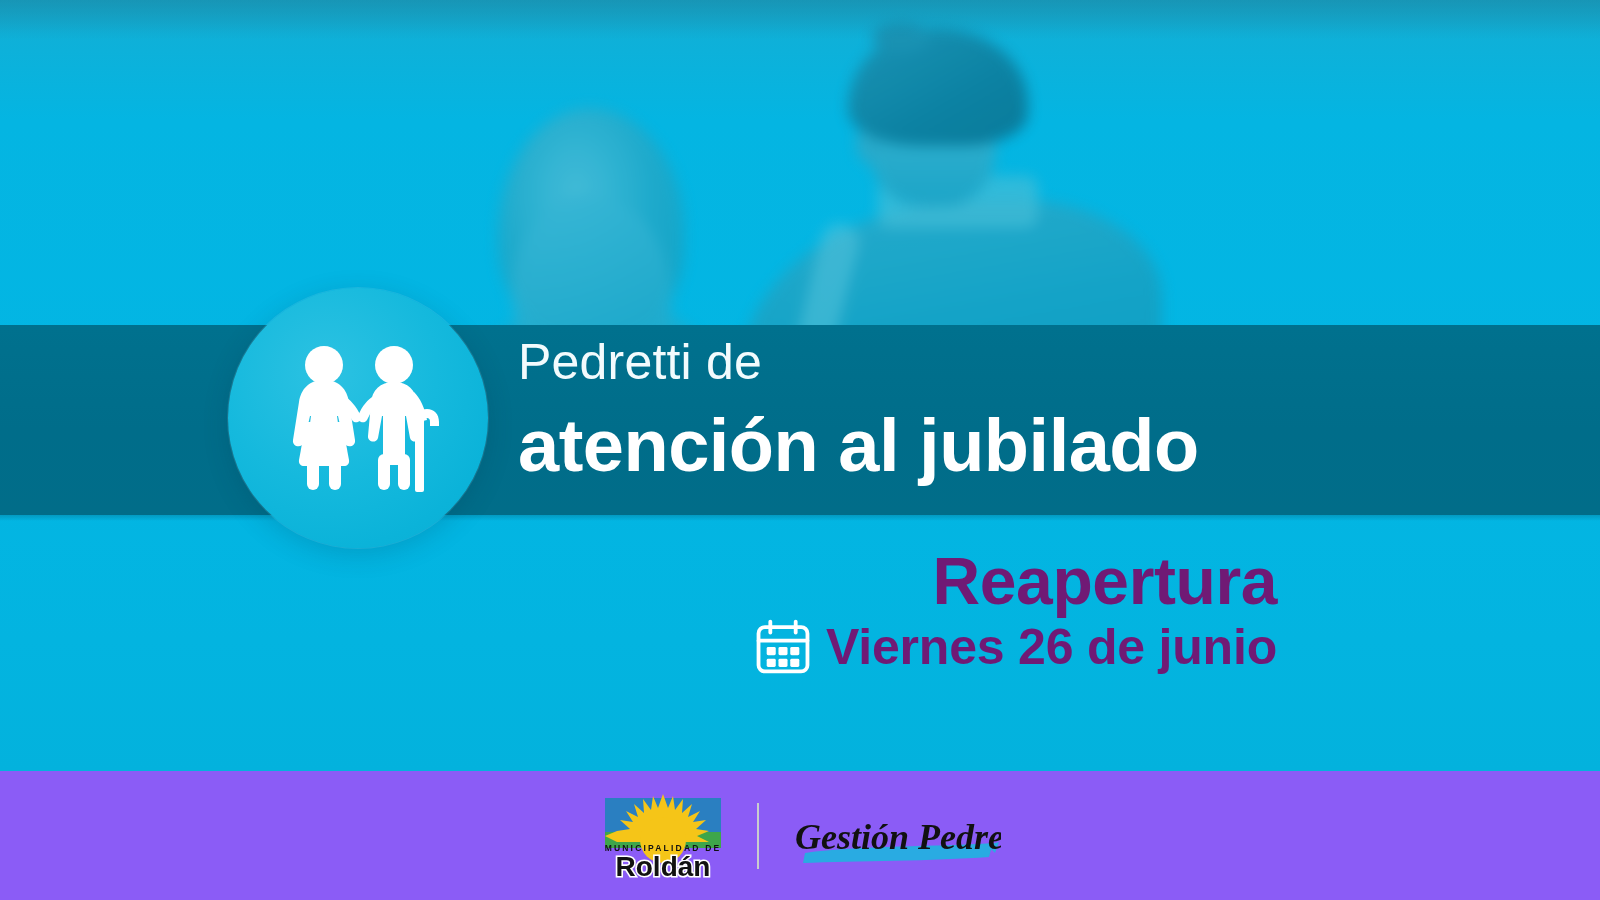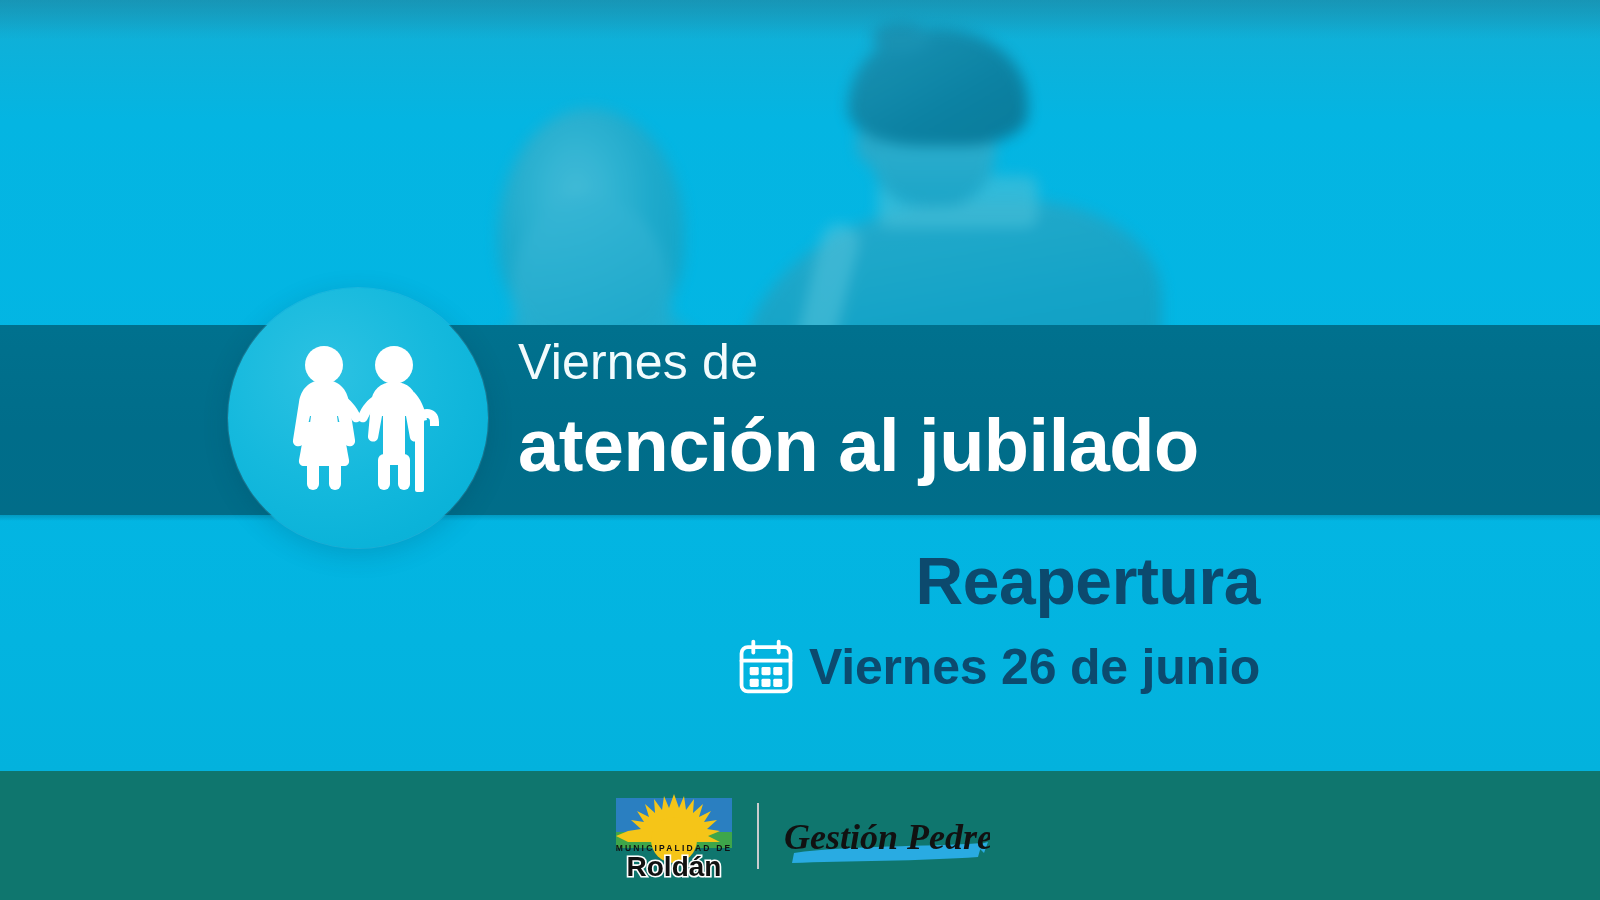--- a/index.html
+++ b/index.html
@@ -175,58 +175,58 @@
     font-size: 74px;
     font-weight: 700;
     letter-spacing: -0.5px;
     line-height: 1.06;
     color: #ffffff;
   }
 
   
   .reopen {
     position: absolute;
-    left: 600px;
+    left: 617px;
     top: 548px;
     width: 660px;
     text-align: right;
-    color: #0c4a6e;
+    color: #701a75;
   }
   .reopen-title {
     font-size: 66px;
     font-weight: 700;
     letter-spacing: -0.4px;
     line-height: 1.0;
     margin: 0;
   }
   .reopen-dateline {
-    margin-top: 24px;
+    margin-top: 4px;
     display: flex;
     align-items: center;
     justify-content: flex-end;
     gap: 14px;
   }
   .cal-icon { width: 58px; height: 58px; flex: 0 0 auto; }
   .reopen-date {
     font-size: 50px;
     font-weight: 700;
     letter-spacing: -0.2px;
     line-height: 1.0;
   }
 
   
   .footer {
     position: absolute;
     left: 0; right: 0; bottom: 0;
     height: 129px;
-    background: #0f766e;
+    background: #8b5cf6;
     display: flex;
     align-items: center;
     justify-content: center;
-    gap: 19px;
+    gap: 30px;
   }
   .logo-roldan { width: 128px; height: 88px; display: block; }
   .footer-divider {
     width: 2px; height: 66px;
     background: #c9ccce;
   }
   .logo-pedretti { width: 212px; height: 74px; display: block; }
 </style>
 </head>
 <body>
@@ -279,21 +279,21 @@
         <path d="M140 58c6 6 11 16 13 28l-9 2c-2-10-6-18-10-23z"></path>
 
         <path d="M150 78c7 0 12 5 12 12v2h-9v-2c0-2-1-3-3-3s-3 1-3 3v68c0 3 1.5 4 4.5 4s4.5-1 4.5-4v-4h9v5c0 7-5 11-13 11s-13-4-13-11V90c0-7 5-12 11-12z" opacity="0"></path>
         <path d="M141 88c0-8 5-13 12-13s12 5 12 13v4h-9v-4c0-3-1-4-3-4s-3 1-3 4v68h-9z"></path>
         <rect x="141" y="152" width="9" height="6" rx="2"></rect>
       </g>
     </svg>
   </div>
 
   <div class="headline">
-    <div class="headline-top">Viernes de</div>
+    <div class="headline-top">Pedretti de</div>
     <div class="headline-main">atención al jubilado</div>
   </div>
 
   <div class="reopen">
     <div class="reopen-title">Reapertura</div>
     <div class="reopen-dateline">
       <svg class="cal-icon" viewBox="0 0 64 64" aria-hidden="true">
         <g fill="none" stroke="#ffffff" stroke-width="4.2" stroke-linecap="round" stroke-linejoin="round">
           <rect x="5" y="10" width="54" height="49" rx="7"></rect>
           <line x1="5" y1="25" x2="59" y2="25"></line>

